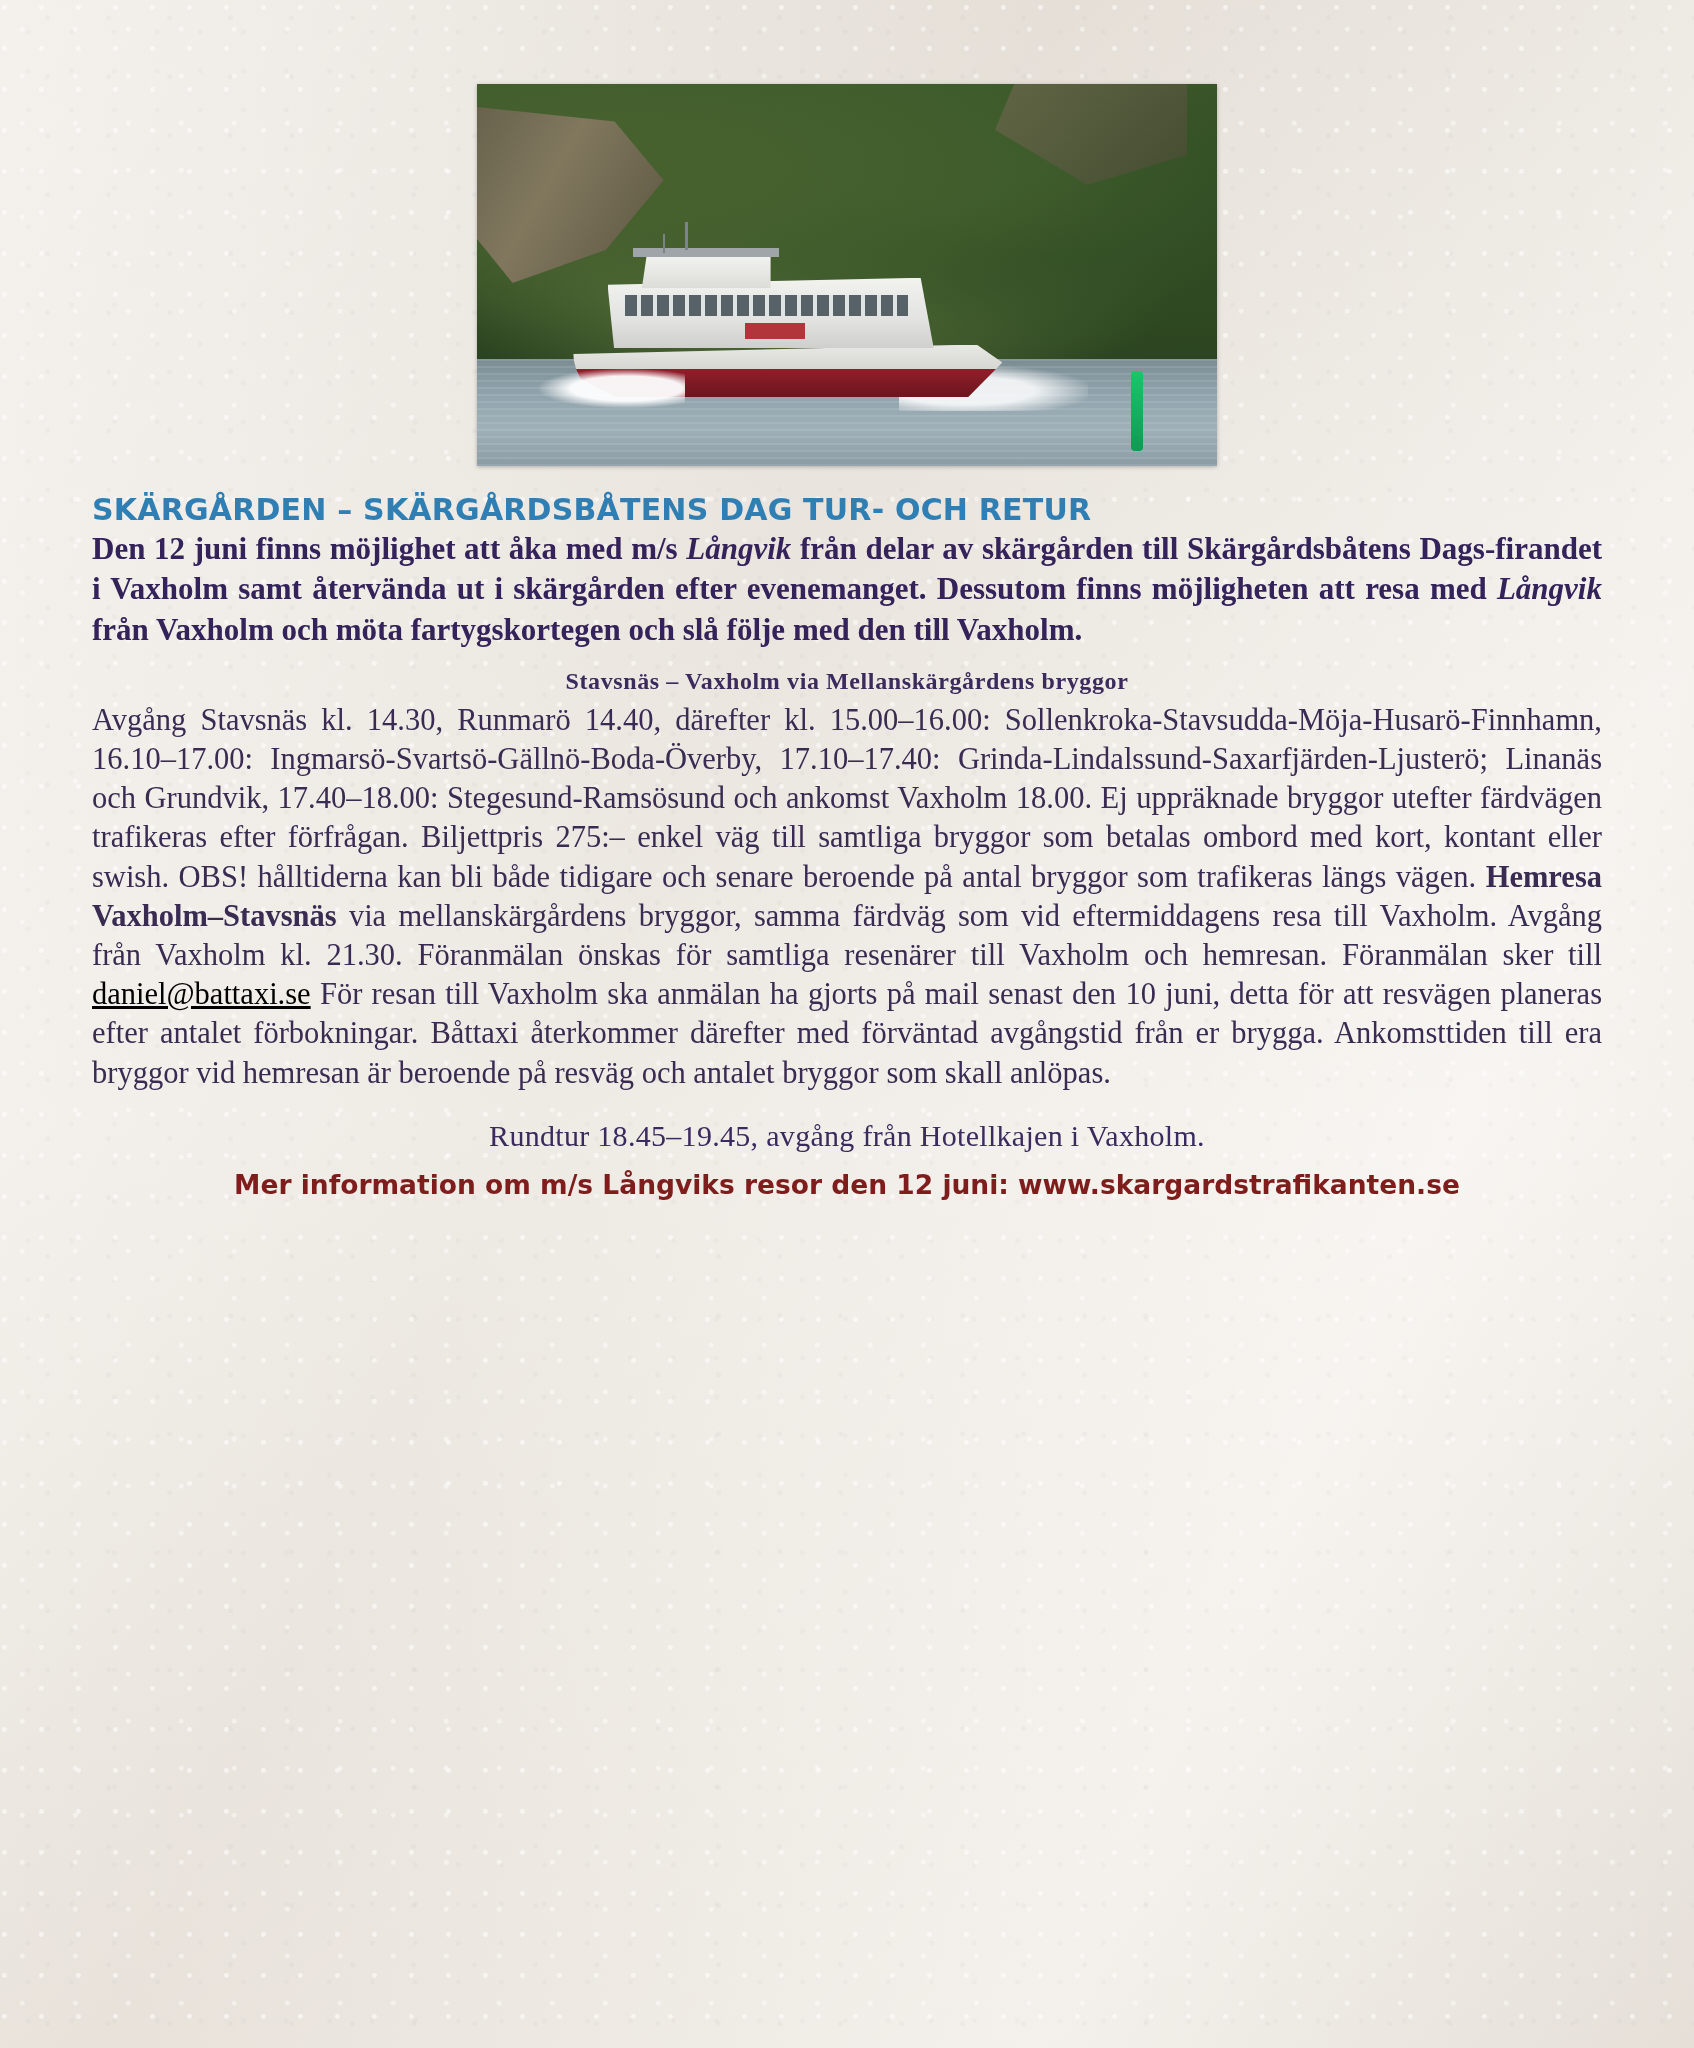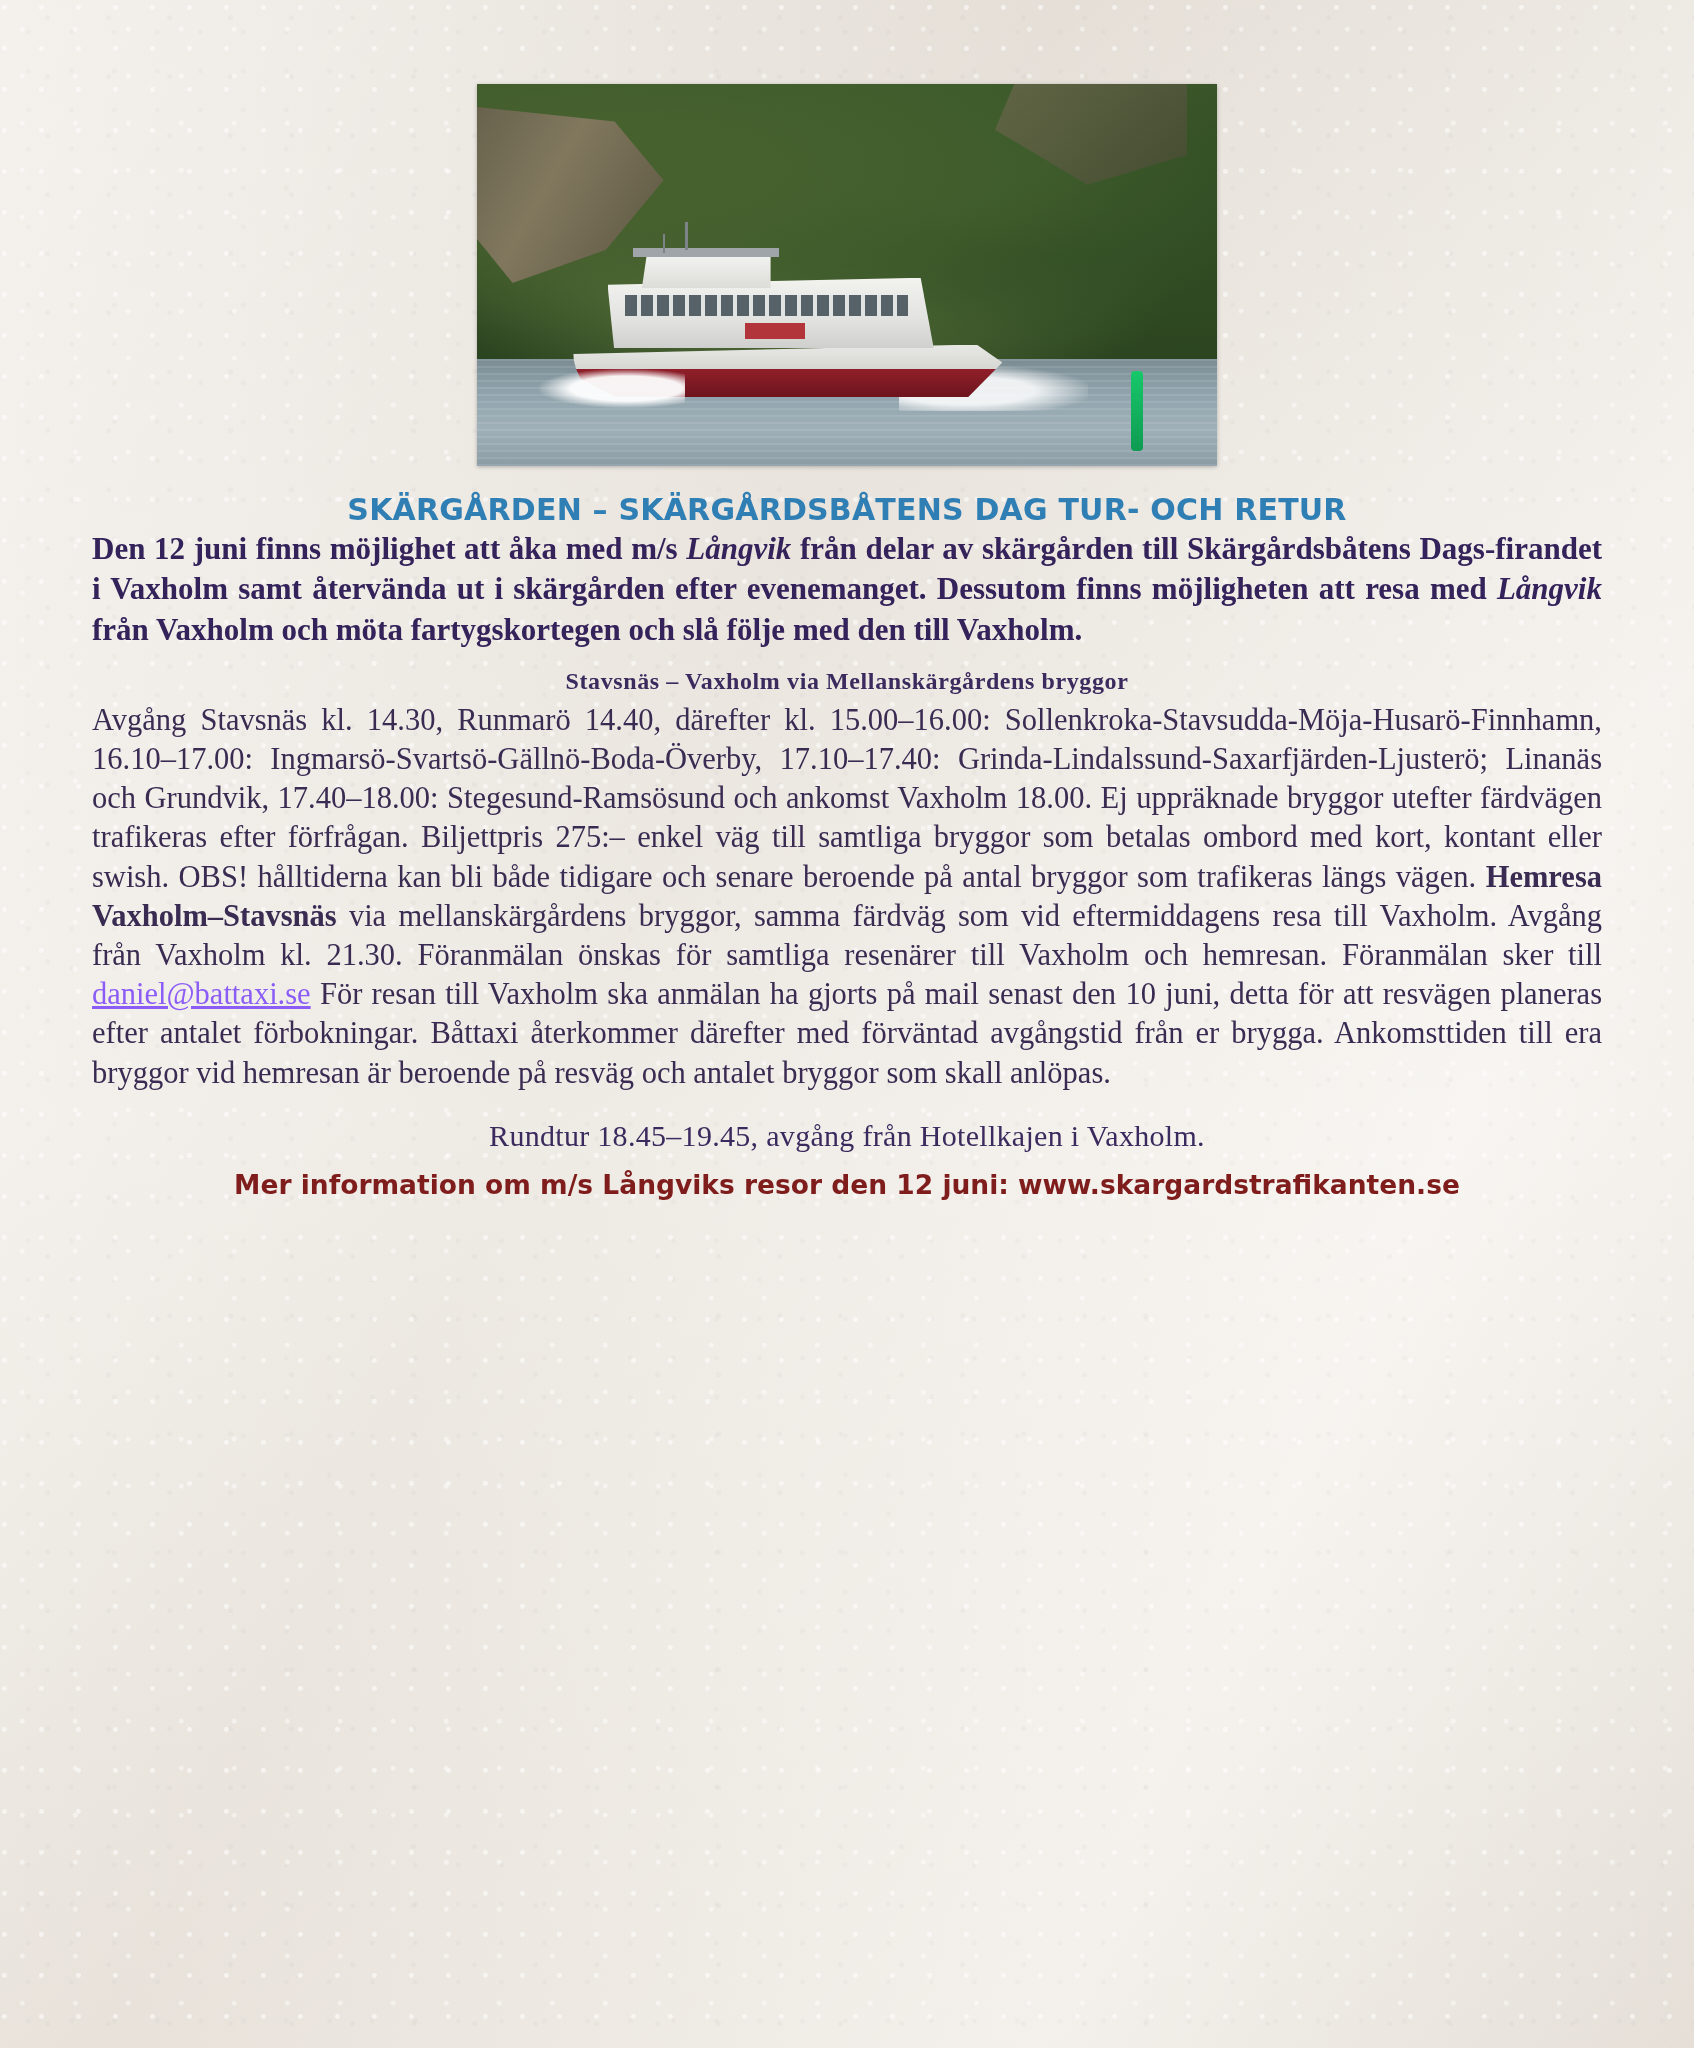--- a/index.html
+++ b/index.html
@@ -154,21 +154,20 @@
     bottom: 4%;
     width: 12px;
     height: 80px;
     background: linear-gradient(180deg, #17c86a 0%, #0e9b52 100%);
     border-radius: 4px;
   }
 
   
   .headline {
     margin: 26px 0 2px 0;
-    text-align: center;
     font-family: "DejaVu Sans", sans-serif;
     font-weight: bold;
     font-size: 30px;
     letter-spacing: 0.2px;
     color: #2f7fb5;
   }
   p.body {
     margin: 0;
     color: #3a2b52;
     font-size: 30.5px;
@@ -195,21 +194,21 @@
     margin: 26px 0 4px 0;
     text-align: center;
     font-weight: normal;
     font-size: 30px;
     color: #3b2a5e;
     letter-spacing: 0.3px;
   }
   .bold-inline { font-weight: bold; }
   .italic-inline { font-style: italic; }
   .mail-link {
-    color: #8b5cf6;
+    color: #000000;
     text-decoration: underline;
   }
   .footer-line {
     margin: 16px 0 0 0;
     text-align: center;
     font-family: "DejaVu Sans", sans-serif;
     font-weight: bold;
     font-size: 26.5px;
     color: #7f1d1d;
   }

